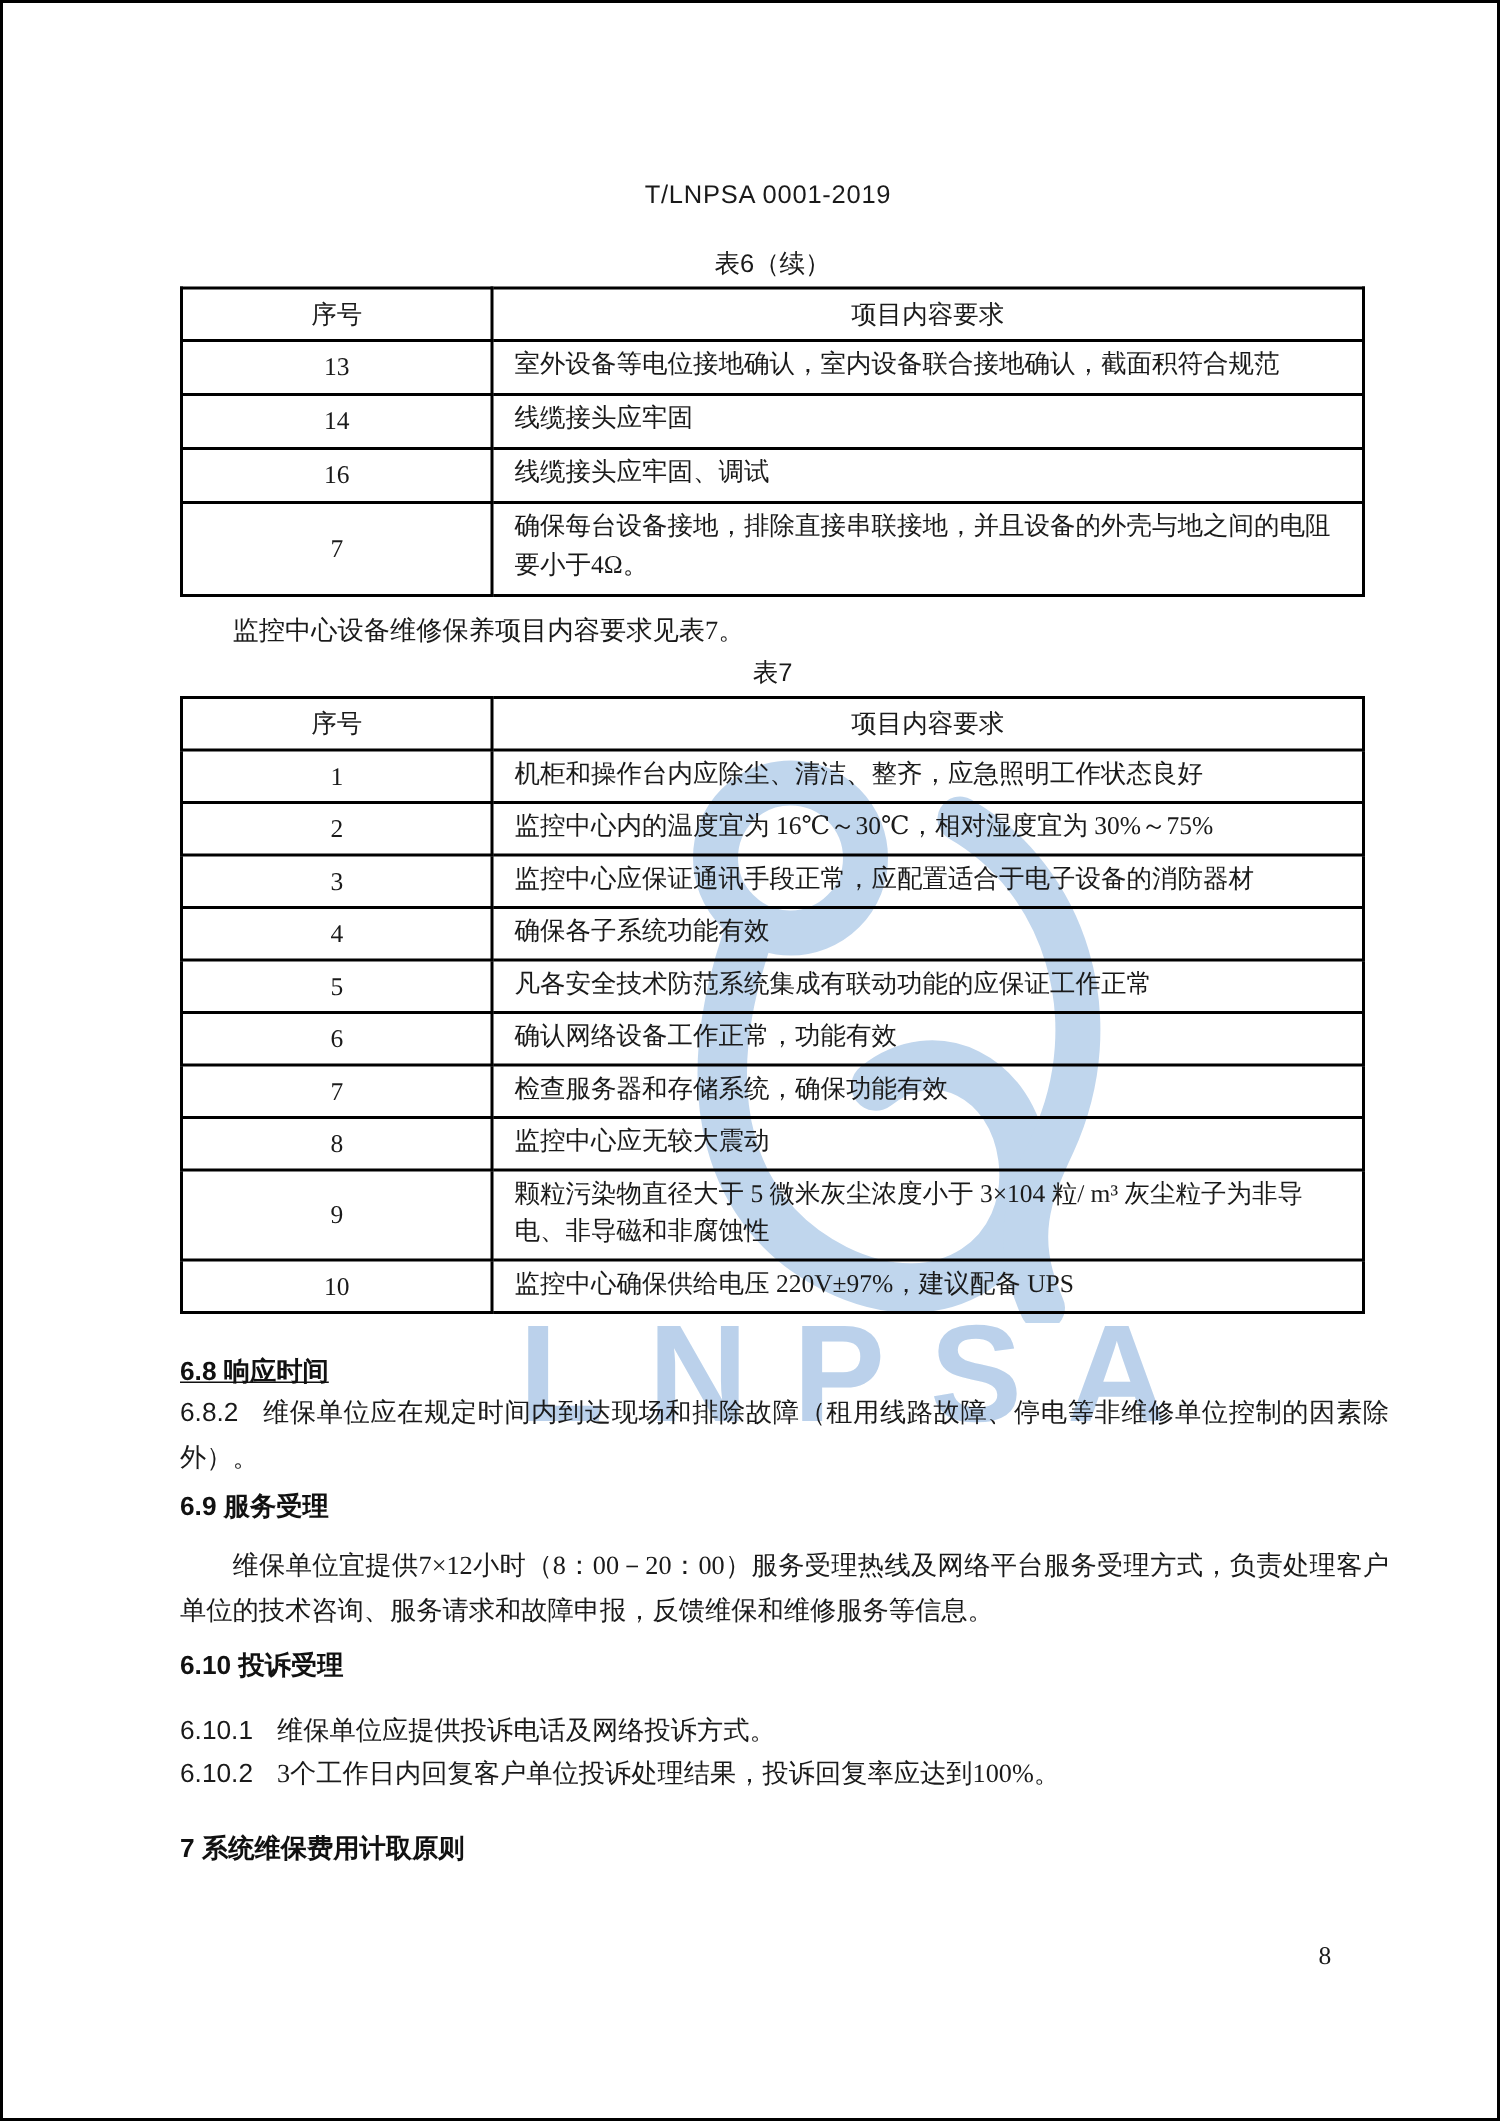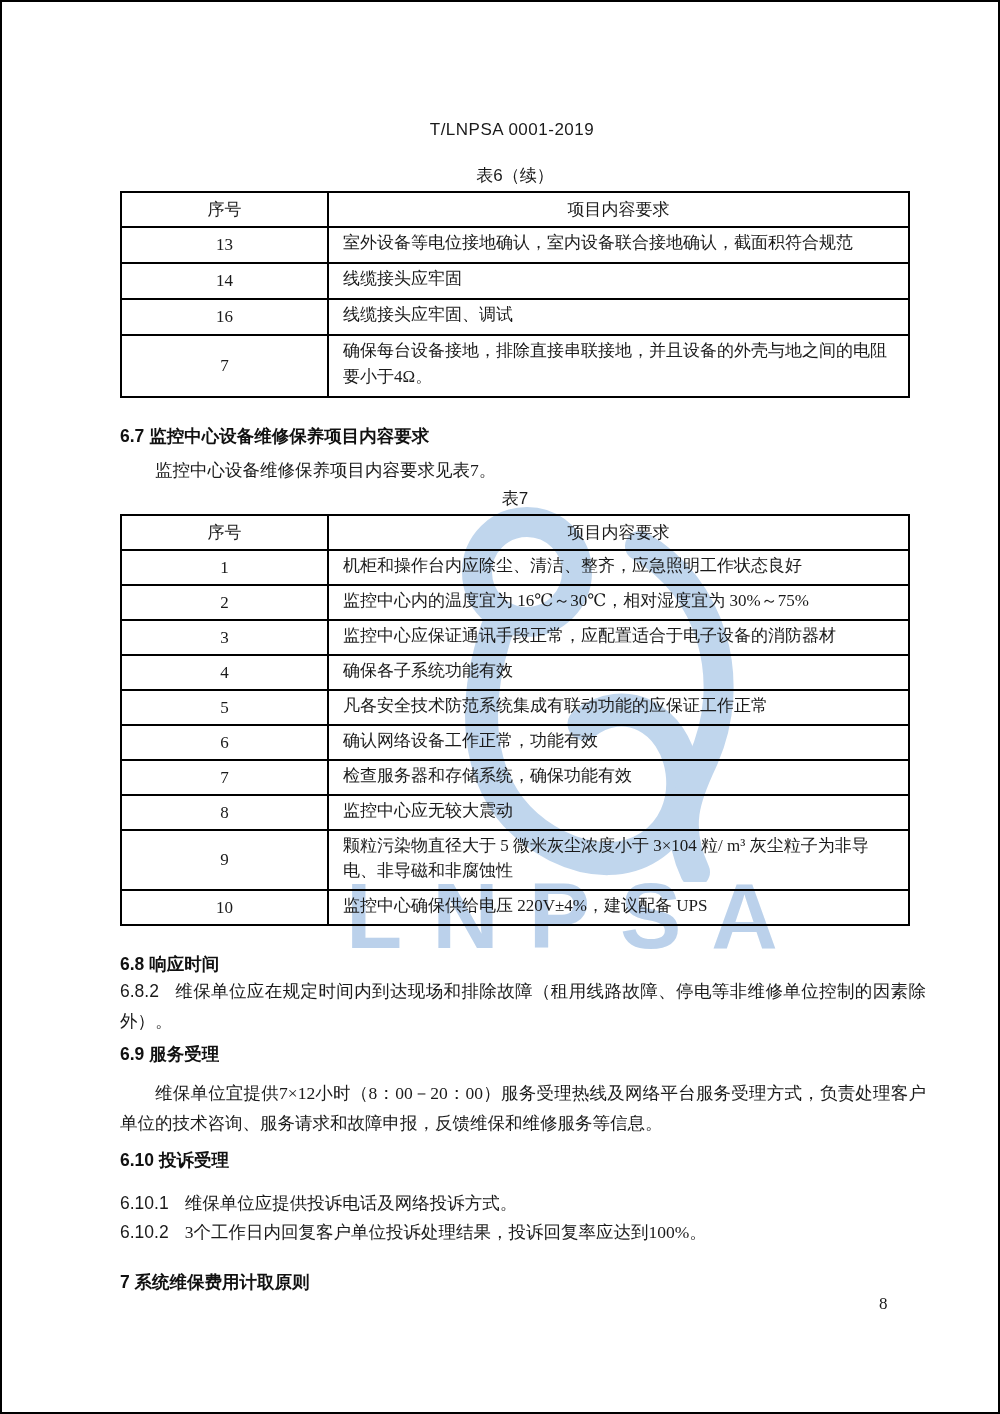--- a/index.html
+++ b/index.html
@@ -56,21 +56,21 @@
   .t7 td.req { line-height: 25px; }
   .t6 { margin-top: 4px; }
   .t7 { margin-top: 4px; }
   .h2 {
     font-family: "Liberation Sans", "DejaVu Sans", sans-serif;
     font-weight: 700;
     font-size: 17.5px;
     color: #111;
   }
   .h67 { margin-top: 26px; }
-  .h68 { margin-top: 26px; }
+  .h68 { margin-top: 26px; text-decoration: underline; }
   .h69 { margin-top: 6px; }
   .h610 { margin-top: 10px; }
   .h7 { margin-top: 24px; }
   p.body {
     font-size: 17.5px;
     line-height: 30px;
     text-align: justify;
   }
   .indent { text-indent: 2em; }
   .p67 { margin-top: 7px; line-height: 28px; }
@@ -132,21 +132,20 @@
           <td class="no">16</td>
           <td class="req">线缆接头应牢固、调试</td>
         </tr>
         <tr class="tall">
           <td class="no">7</td>
           <td class="req">确保每台设备接地，排除直接串联接地，并且设备的外壳与地之间的电阻要小于4Ω。</td>
         </tr>
       </tbody>
     </table>
 
-    <div class="h2 h67">6.7  监控中心设备维修保养项目内容要求</div>
     <p class="body indent p67">监控中心设备维修保养项目内容要求见表7。</p>
 
     <div class="caption cap7">表7</div>
     <table class="t7">
       <colgroup>
           <col class="c1">
           <col>
         </colgroup>
       <thead>
         <tr>
@@ -186,21 +185,21 @@
         <tr>
           <td class="no">8</td>
           <td class="req">监控中心应无较大震动</td>
         </tr>
         <tr class="tall">
           <td class="no">9</td>
           <td class="req">颗粒污染物直径大于 5 微米灰尘浓度小于 3×104 粒/ m³ 灰尘粒子为非导电、非导磁和非腐蚀性</td>
         </tr>
         <tr>
           <td class="no">10</td>
-          <td class="req">监控中心确保供给电压 220V±4%，建议配备 UPS</td>
+          <td class="req">监控中心确保供给电压 220V±97%，建议配备 UPS</td>
         </tr>
       </tbody>
     </table>
 
     <div class="h2 h68">6.8  响应时间</div>
     <p class="body"><span class="clause-num">6.8.2</span><span>维保单位应在规定时间内到达现场和排除故障（租用线路故障、停电等非维修单位控制的因素除外）。</span></p>
 
     <div class="h2 h69">6.9 服务受理</div>
     <p class="body indent p69">维保单位宜提供7×12小时（8：00－20：00）服务受理热线及网络平台服务受理方式，负责处理客户单位的技术咨询、服务请求和故障申报，反馈维保和维修服务等信息。</p>
 

